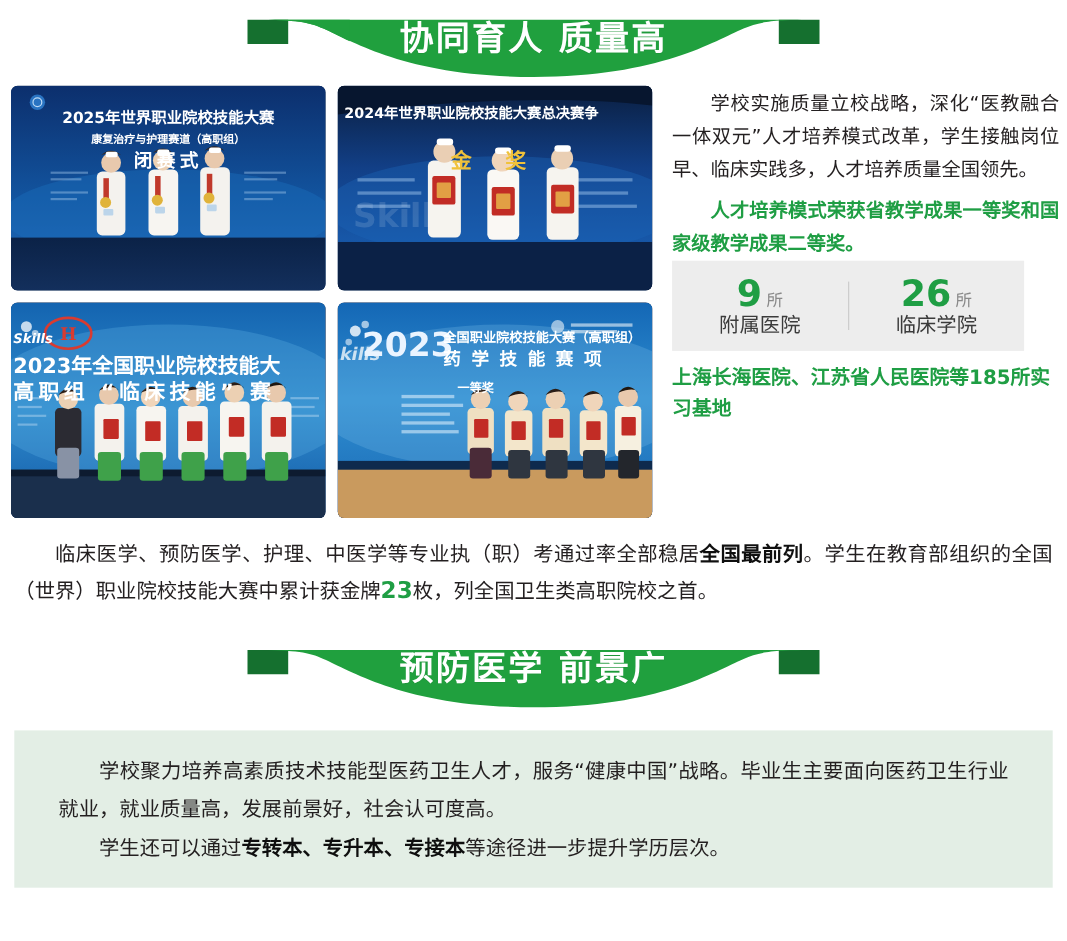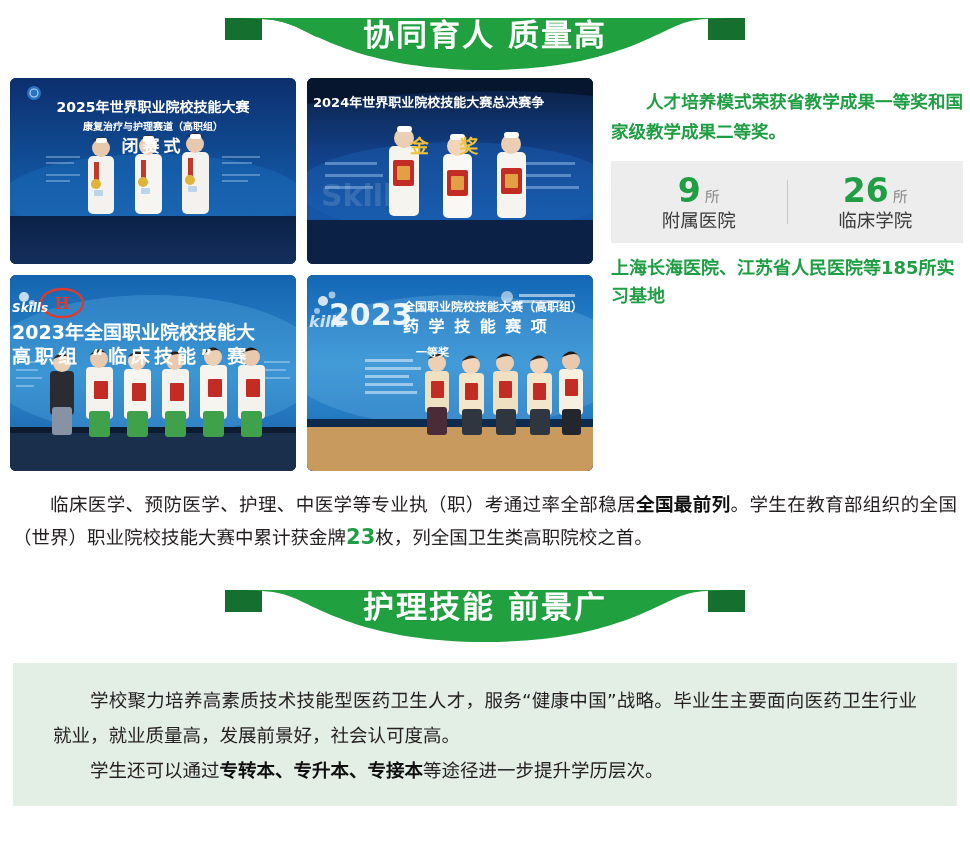--- a/index.html
+++ b/index.html
@@ -102,22 +102,21 @@
     color: #1f9e44;
     font-size: 17.5px;
     line-height: 30px;
     font-weight: bold;
     text-align: justify;
     text-indent: 2em;
     font-family: "DejaVu Sans", "Liberation Sans", sans-serif;
   }
 
   .stats-box {
-    margin-top: 14px;
-    width: 352px;
+    width: 320px;
     height: 82px;
     background: #ededed;
     display: flex;
     align-items: center;
   }
   .stat {
     flex: 1;
     text-align: center;
     line-height: 1;
   }
@@ -481,20 +480,21 @@
         </svg>
         <div class="photo-cap" style="top:22px; font-size:30px; left:22px; right:auto; text-align:left; color:#eaf4ff;">2023</div>
         <div class="photo-cap" style="top:22px; font-size:12px; left:96px; right:0; text-align:left;">全国职业院校技能大赛（高职组）</div>
         <div class="photo-cap" style="top:38px; font-size:16px; left:96px; right:16px; text-align:left; letter-spacing:2px;">药 学 技 能 赛 项</div>
         <div class="photo-cap" style="top:68px; font-size:11px; left:64px; right:auto; text-align:left;margin-left:45px;">一等奖</div>
       </div>
 
     </div>
 
     <div class="right-col">
+      <p class="para-dark">学校实施质量立校战略，深化“医教融合一体双元”人才培养模式改革，学生接触岗位早、临床实践多，人才培养质量全国领先。</p>
       <p class="para-green">人才培养模式荣获省教学成果一等奖和国家级教学成果二等奖。</p>
 
       <div class="stats-box">
         <div class="stat">
           <div class="stat-top">
             <span class="stat-num">9</span><span class="stat-unit">所</span>
           </div>
           <div class="stat-label">附属医院</div>
         </div>
         <div class="stat-divider"></div>
@@ -517,21 +517,21 @@
   <div class="banner">
     <svg viewBox="0 0 970 78" preserveAspectRatio="none">
       <path d="M225,18 L262,18 L262,40 L225,40 Z" fill="#15702f"></path>
       <path d="M708,18 L745,18 L745,40 L708,40 Z" fill="#15702f"></path>
       <path d="M228,18 H742
                C700,18 690,20 676,26
                C650,37 600,70 485,70
                C370,70 320,37 294,26
                C280,20 270,18 228,18 Z" fill="#20a03e"></path>
     </svg>
-    <div class="banner-title">护理技能 前景广</div>
+    <div class="banner-title">预防医学 前景广</div>
   </div>
 
   <div class="bottom-panel">
     <p class="bp-para">学校聚力培养高素质技术技能型医药卫生人才，服务“健康中国”战略。毕业生主要面向医药卫生行业就业，就业质量高，发展前景好，社会认可度高。</p>
     <p class="bp-para"><span>学生还可以通过</span><b>专转本、专升本、专接本</b><span>等途径进一步提升学历层次。</span></p>
   </div>
 
 </div>
 
 </body></html>

